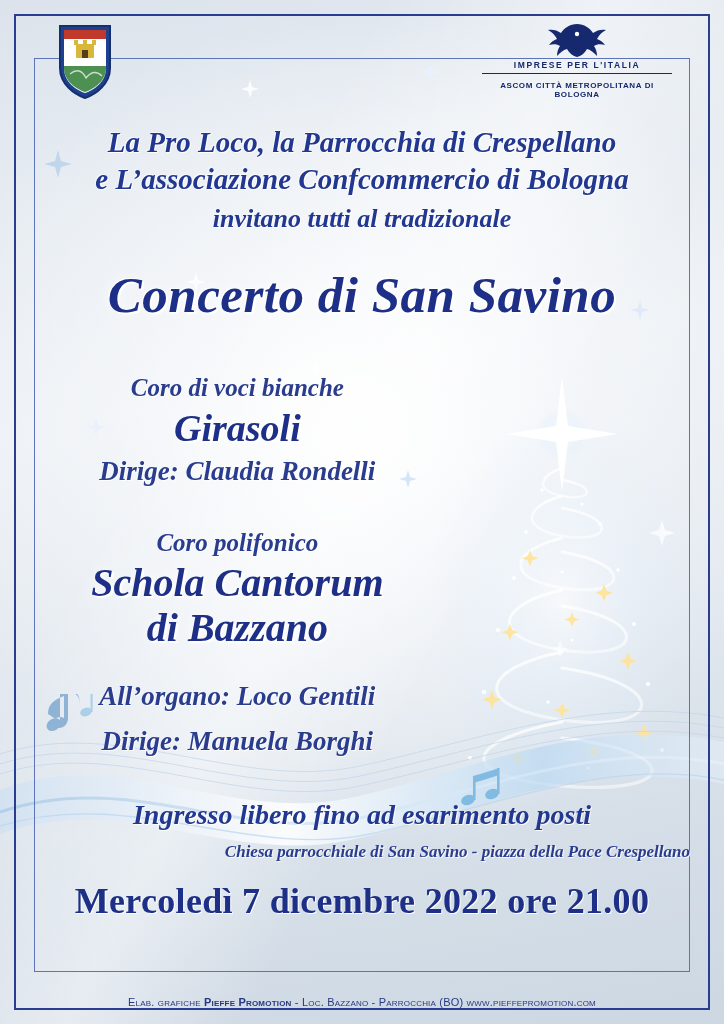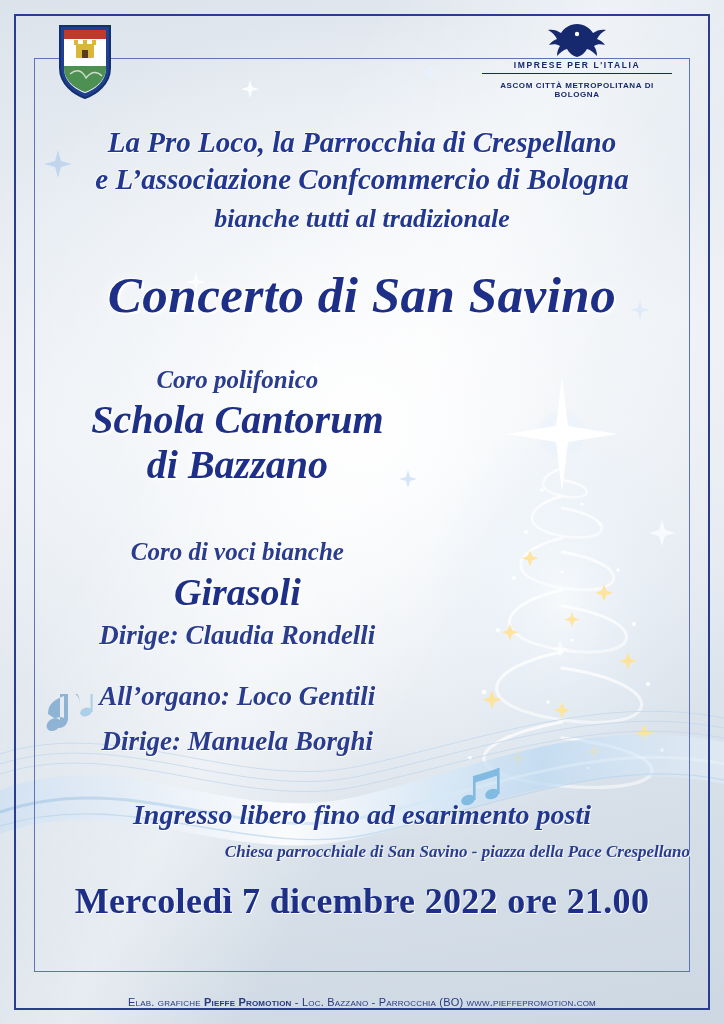--- a/index.html
+++ b/index.html
@@ -317,37 +317,37 @@
     <div class="conf-sub">IMPRESE PER L'ITALIA</div>
     <div class="conf-rule"></div>
     <div class="conf-city">ASCOM CITTÀ METROPOLITANA DI BOLOGNA</div>
   </div>
 
   <div class="content">
 
     <div style="margin-top:66px;">
       <div class="line intro1">La Pro Loco, la Parrocchia di Crespellano</div>
       <div class="line intro1">e L’associazione Confcommercio di Bologna</div>
-      <div class="line intro3" style="margin-top:6px;">bianche tutti al tradizionale</div>
+      <div class="line intro3" style="margin-top:6px;">invitano tutti al tradizionale</div>
     </div>
 
     <div class="line title" style="margin-top:32px;">Concerto di San Savino</div>
+
+    <div style="margin-top:50px; width:62%;">
+      <div class="line sm-label">Coro di voci bianche</div>
+      <div class="line choir-name" style="margin-top:4px;">Girasoli</div>
+      <div class="line conductor" style="margin-top:6px;">Dirige: Claudia Rondelli</div>
+    </div>
 
     <div style="margin-top:42px; width:62%;">
       <div class="line sm-label">Coro polifonico</div>
       <div class="line choir-name big" style="margin-top:4px;">Schola Cantorum</div>
       <div class="line choir-name big">di Bazzano</div>
     </div>
 
-    <div style="margin-top:50px; width:62%;">
-      <div class="line sm-label">Coro di voci bianche</div>
-      <div class="line choir-name" style="margin-top:4px;">Girasoli</div>
-      <div class="line conductor" style="margin-top:6px;">Dirige: Claudia Rondelli</div>
-    </div>
-
     <div style="margin-top:30px; width:62%;">
       <div class="line organ">All’organo: Loco Gentili</div>
       <div class="line conductor" style="margin-top:14px;text-align:center;">Dirige: Manuela Borghi</div>
     </div>
 
     <div style="margin-top:42px;">
       <div class="line entry">Ingresso libero fino ad esarimento posti</div>
       <div class="line venue" style="margin-top:11px;text-align:right;">Chiesa parrocchiale di San Savino - piazza della Pace Crespellano</div>
       <div class="line datetime" style="margin-top:18px;">Mercoledì 7 dicembre 2022 ore 21.00</div>
     </div>

